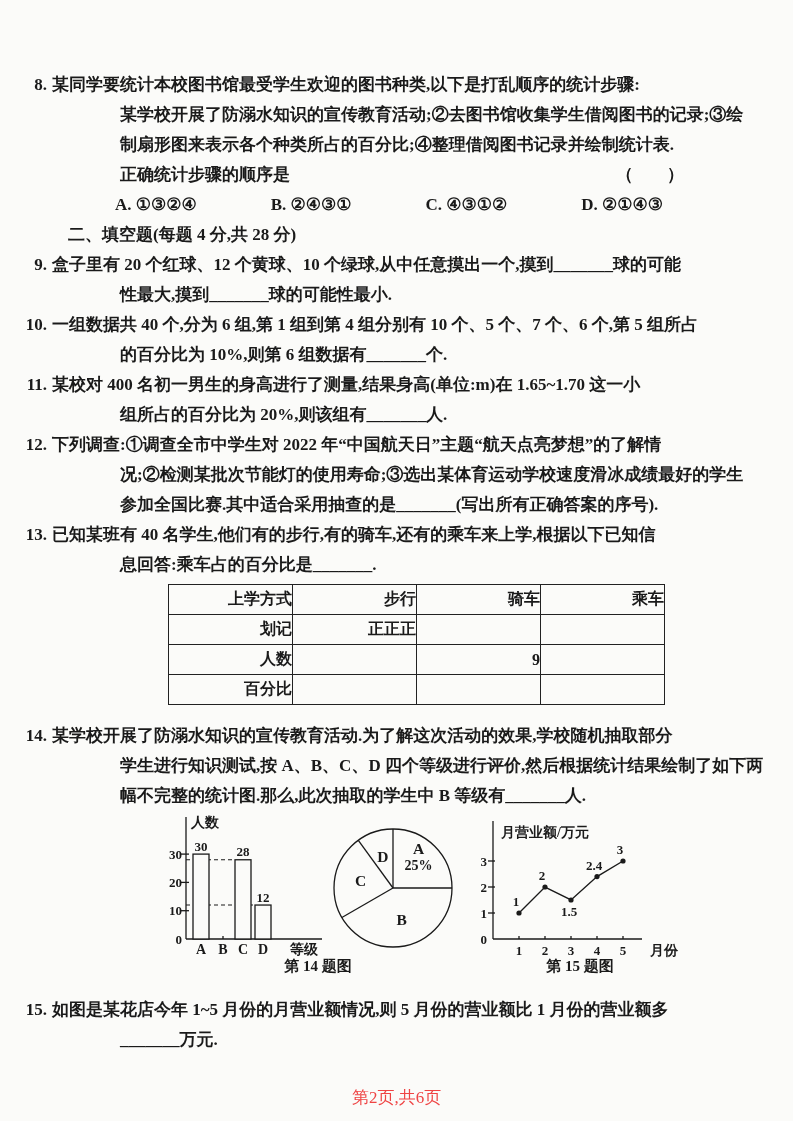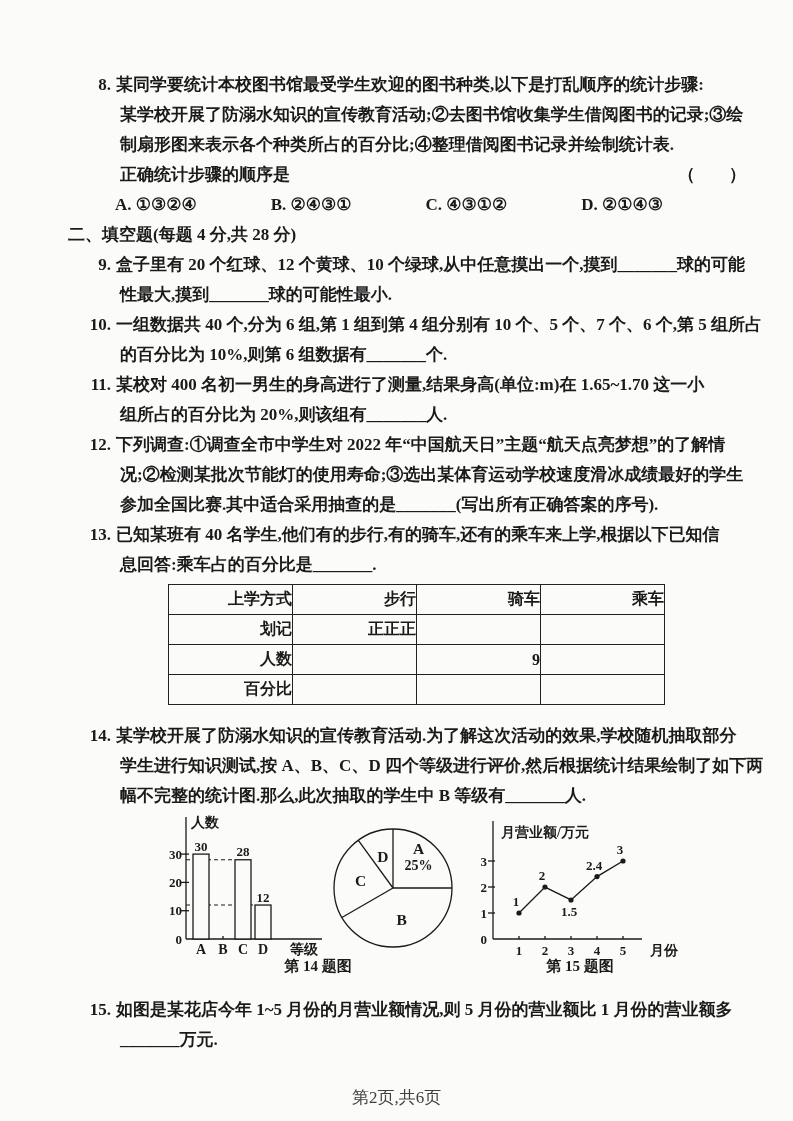--- a/index.html
+++ b/index.html
@@ -3,43 +3,43 @@
 <meta charset="utf-8">
 <style>
   html,body{margin:0;padding:0;}
   body{
     width:793px;height:1121px;position:relative;overflow:hidden;
     background:#fbfbf9;color:#1a1a1a;
     font-family:"Liberation Serif","DejaVu Serif",serif;
   }
   .content{padding-top:70px;}
   .line{height:30px;line-height:30px;font-size:17px;font-weight:600;white-space:nowrap;}
-  .q-first{padding-left:116px;}
+  .q-first{padding-left:52px;}
   .q-cont{padding-left:120px;}
   .qnum{display:inline-block;width:34px;margin-left:-34px;text-align:right;padding-right:5px;box-sizing:border-box;font-weight:700;}
   .sec{padding-left:68px;}
   .sec .sec-label{font-weight:700;}
   .sec .sec-meta{font-weight:600;}
-  .ansline{display:flex;justify-content:space-between;padding-left:120px;padding-right:47px;}
+  .ansline{display:flex;justify-content:space-between;padding-left:120px;padding-right:109px;}
   .opts{display:flex;justify-content:space-between;padding-left:115px;width:548px;}
   table.qtable{border-collapse:collapse;margin:4px 0 0 168px;}
   table.qtable td{
     border:1.6px solid #222;width:123px;height:29px;padding:0;
     text-align:right;font-size:16px;font-weight:600;
   }
   .figs{position:relative;height:172px;}
   .figs svg{position:absolute;overflow:visible;}
   #barSvg{left:156px;top:0;}
   #pieSvg{left:328px;top:10px;}
   #lineSvg{left:478px;top:2px;}
   .caption{position:absolute;top:146px;width:160px;text-align:center;font-size:15px;font-weight:700;}
   #cap14{left:238px;}
   #cap15{left:500px;}
   .q15block{margin-top:12px;}
-  .footer{position:absolute;left:0;top:1086px;width:100%;text-align:center;font-size:17px;font-weight:500;color:#404040;}
+  .footer{position:absolute;left:0;top:1086px;width:100%;text-align:center;font-size:17px;font-weight:500;color:#ef4444;}
   svg text{font-family:"Liberation Serif","DejaVu Serif",serif;fill:#1a1a1a;}
   svg .t13{font-size:13px;font-weight:600;}
   svg .t14{font-size:14px;font-weight:600;}
   svg .t15{font-size:15.5px;font-weight:600;}
   svg .mid{text-anchor:middle;}
   svg .end{text-anchor:end;}
   svg .ax{stroke:#1a1a1a;stroke-width:1.3;}
   svg .dash{stroke:#1a1a1a;stroke-width:1.1;stroke-dasharray:4 3;}
   svg .shape{fill:#fbfbf9;stroke:#1a1a1a;stroke-width:1.3;}
   svg .pline{fill:none;stroke:#1a1a1a;stroke-width:1.4;}

